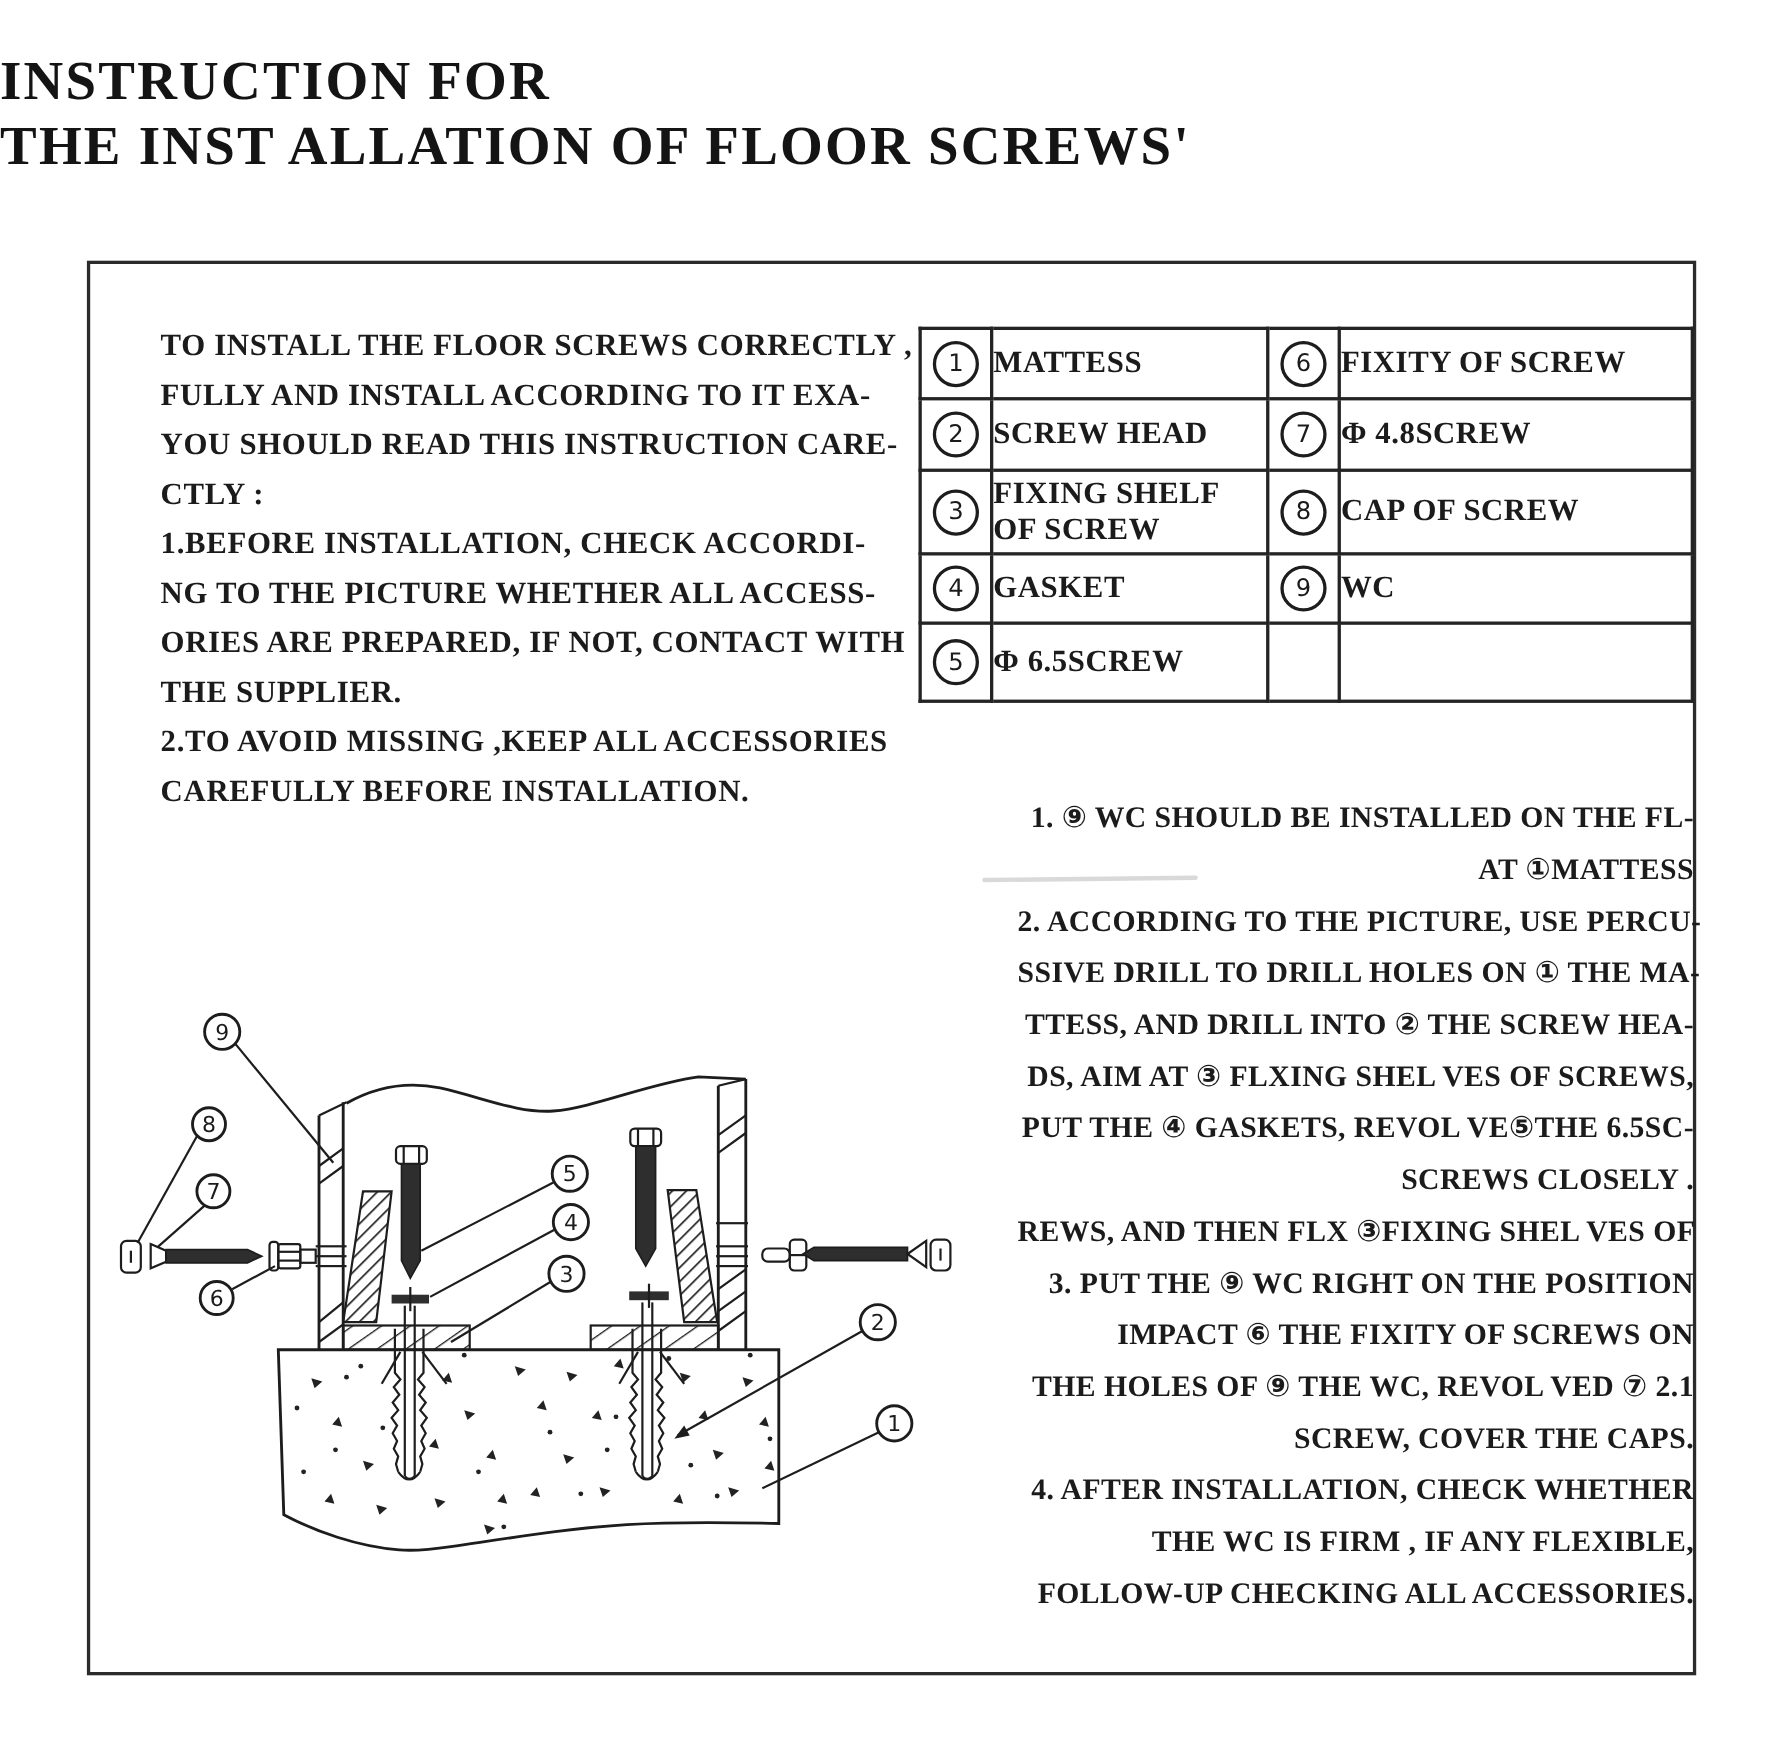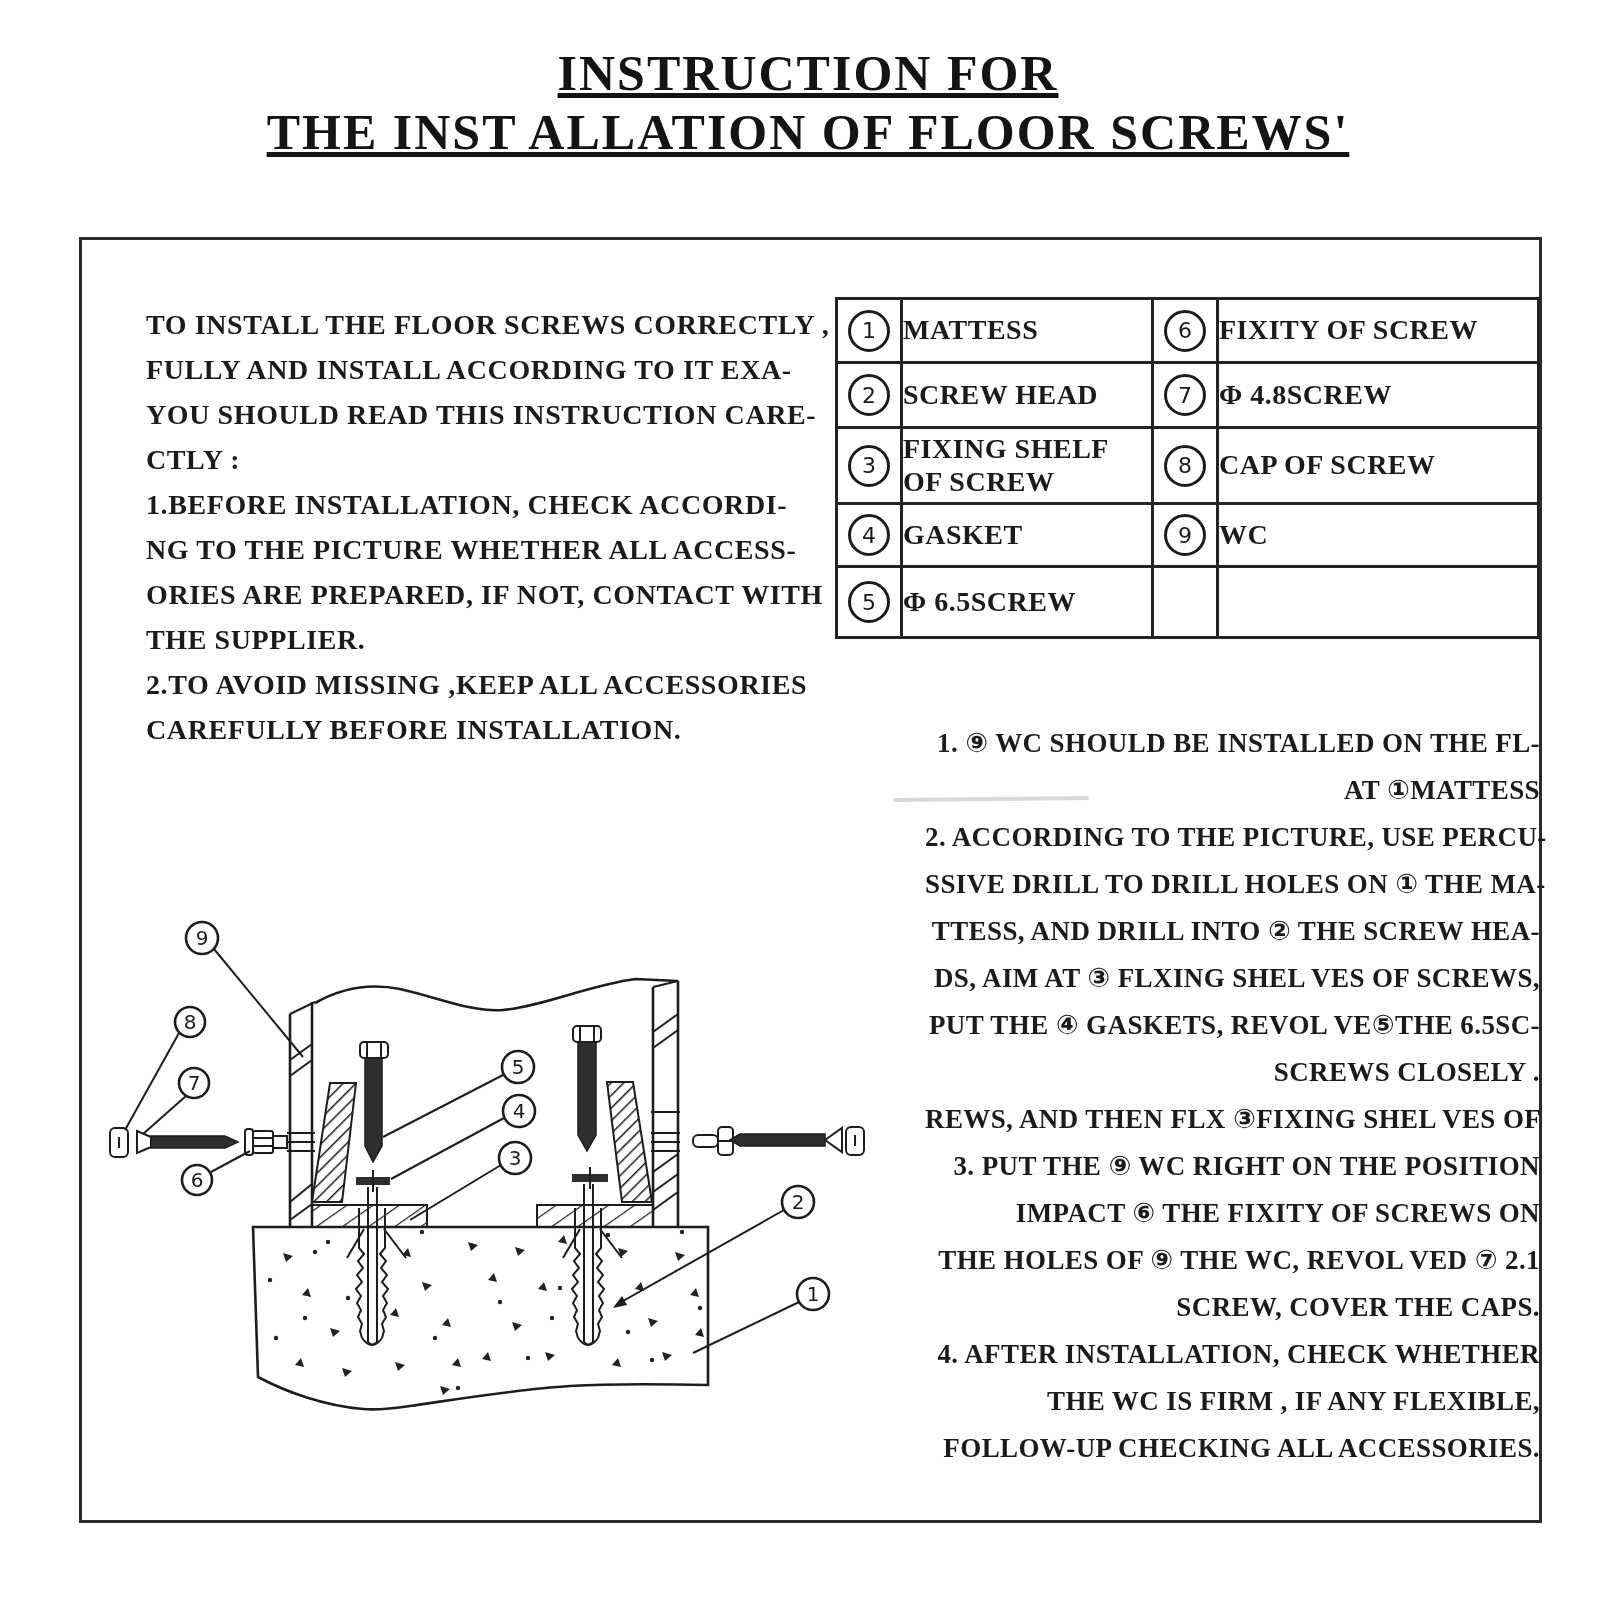--- a/index.html
+++ b/index.html
@@ -4,30 +4,29 @@
 <style>
   html,body{margin:0;padding:0;}
   body{
     width:1616px;height:1600px;position:relative;overflow:hidden;
     background:#ffffff;color:#1b1b1b;
     font-family:"Liberation Serif","DejaVu Serif","DejaVu Sans",serif;
     font-weight:bold;
   }
   .title{
     position:absolute;top:44px;left:0;width:100%;
-    text-align:center;font-size:50px;line-height:1.18;letter-spacing:2px;
+    font-size:50px;line-height:1.18;letter-spacing:2px;
     color:#141414;
-    text-decoration:underline;
   }
   .frame{
     position:absolute;left:79px;top:237px;width:1457px;height:1280px;
     border:3px solid #2b2b2b;
   }
   .intro{
-    position:absolute;left:146px;top:302px;width:690px;
+    position:absolute;left:146px;top:292px;width:690px;
     font-size:28px;line-height:45px;letter-spacing:0.6px;white-space:nowrap;
   }
   .steps{
     position:absolute;left:925px;top:720px;width:615px;
     font-size:27px;line-height:47px;letter-spacing:0.4px;white-space:nowrap;text-align:right;
   }
   table.parts{
     position:absolute;left:835px;top:297px;
     border-collapse:collapse;table-layout:fixed;
     font-size:28px;letter-spacing:0.5px;

